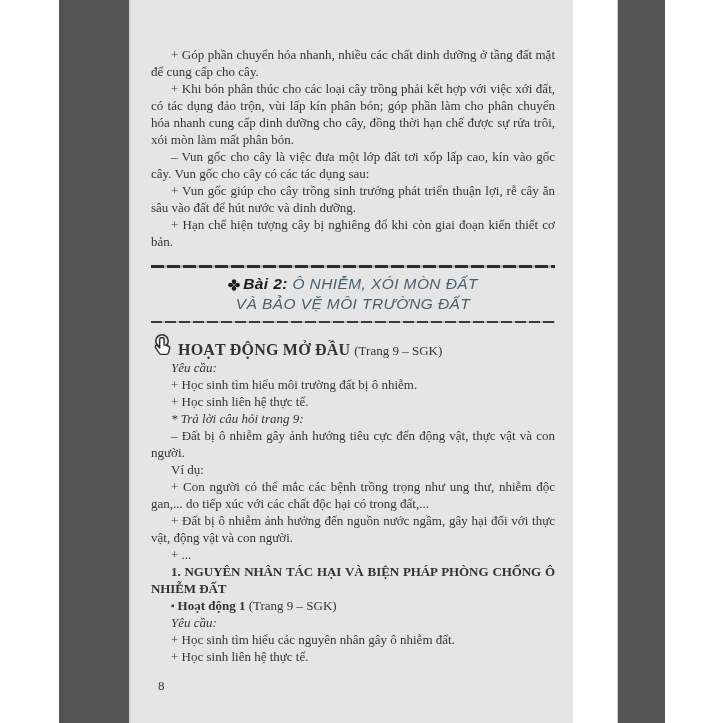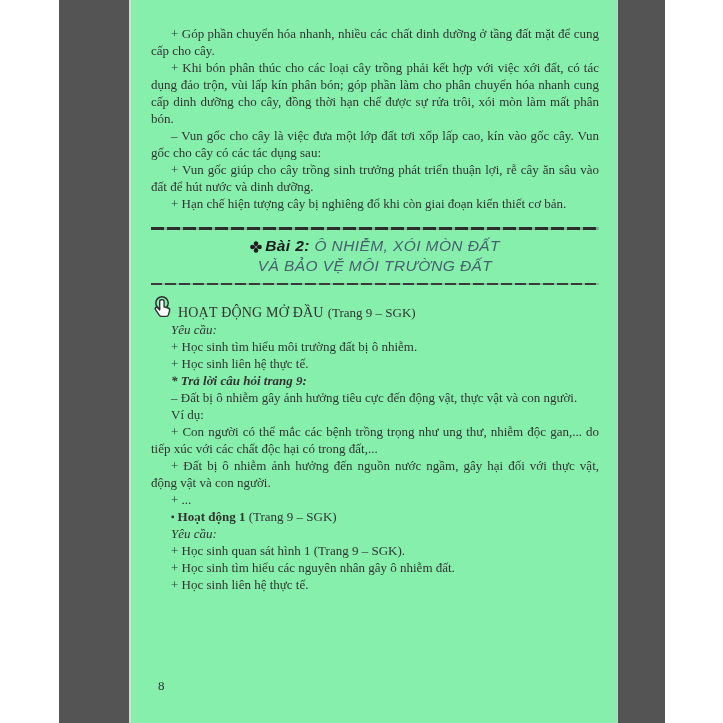--- a/index.html
+++ b/index.html
@@ -5,45 +5,45 @@
   html,body{margin:0;padding:0;}
   body{
     width:723px;height:723px;position:relative;background:#ffffff;overflow:hidden;
     font-family:"Liberation Serif","DejaVu Serif",serif;
     color:#333333;
   }
   .scan-band{position:absolute;top:0;height:723px;background:#545454;}
   .scan-band.left{left:59px;width:70px;border-right:2px solid #d9d9d9;}
   .scan-band.right{left:617px;width:47px;border-left:1px solid #cfcfcf;}
   .page{
-    position:absolute;left:131px;top:0;width:486px;height:723px;background:#86efac;
-    box-sizing:border-box;padding:25px 18px 0 20px;
+    position:absolute;left:131px;top:0;width:442px;height:723px;background:#e5e5e5;
+    box-sizing:border-box;padding:46px 18px 0 20px;
   }
   .page p{margin:0;font-size:13px;line-height:17px;text-align:justify;text-indent:20px;}
   .para{margin-bottom:1px;}
   .list-line{margin-bottom:2px;}
   .italic-label{font-style:italic;text-indent:24px;}
-  .answer-heading{font-weight:bold;font-style:italic;}
+  .answer-heading{font-weight:normal;font-style:italic;}
   
   .lesson-box{margin-top:15px;}
   .rule-thick{height:3px;background:repeating-linear-gradient(90deg,#2d2d2d 0 13px,rgba(45,45,45,.25) 13px 16px);}
   .rule-thin{height:2px;background:repeating-linear-gradient(90deg,#3a3a3a 0 11px,rgba(58,58,58,.22) 11px 14px);}
   .lesson-title{
     text-align:center;padding:6px 0 7px 0;
     font-family:"Liberation Sans","DejaVu Sans",sans-serif;
     font-size:15.5px;line-height:20px;letter-spacing:.4px;
     color:#47616f;
     font-style:italic;
   }
   .lesson-label{font-weight:bold;color:#1d1d1d;}
   .florette{vertical-align:-2px;margin-right:3px;}
   
   .activity-open{margin-top:8px;display:flex;align-items:flex-end;}
   .tap-icon{flex:0 0 auto;margin-right:3px;position:relative;top:2px;}
-  .activity-open-title{font-weight:normal;font-size:14px;letter-spacing:.2px;}
+  .activity-open-title{font-weight:bold;font-size:16px;letter-spacing:.2px;}
   .activity-ref{font-weight:normal;font-size:13px;}
   .section-heading{
     font-weight:bold;font-size:13.2px;line-height:18px;margin-top:4px;
     text-indent:0;letter-spacing:-0.1px;
   }
   .activity-sub{margin-top:2px;font-size:13.5px;}
   .activity-sub .bullet{font-size:10px;vertical-align:1px;margin-right:3px;}
   .activity-sub .sub-title{font-weight:bold;}
   .page-number{position:absolute;left:27px;top:678px;font-size:13px;color:#333;}
   .mt2{margin-top:2px;}
@@ -92,22 +92,22 @@
   <p class="italic-label mt2">Yêu cầu:</p>
   <p class="list-line">+ Học sinh tìm hiểu môi trường đất bị ô nhiễm.</p>
   <p class="list-line">+ Học sinh liên hệ thực tế.</p>
   <p class="answer-heading mt2">* Trả lời câu hỏi trang 9:</p>
   <p class="list-line mt2">– Đất bị ô nhiễm gây ảnh hưởng tiêu cực đến động vật, thực vật và con người.</p>
   <p class="list-line">Ví dụ:</p>
   <p class="para">+ Con người có thể mắc các bệnh trồng trọng như ung thư, nhiễm độc gan,... do tiếp xúc với các chất độc hại có trong đất,...</p>
   <p class="para">+ Đất bị ô nhiễm ảnh hưởng đến nguồn nước ngầm, gây hại đối với thực vật, động vật và con người.</p>
   <p class="list-line">+ ...</p>
 
+  <p class="section-heading">1. NGUYÊN NHÂN TÁC HẠI VÀ BIỆN PHÁP PHÒNG CHỐNG Ô NHIỄM ĐẤT</p>
 
   <p class="activity-sub"><span class="bullet">▪</span><span class="sub-title">Hoạt động 1</span> <span>(Trang 9 – SGK)</span></p>
 
   <p class="italic-label mt2">Yêu cầu:</p>
-  <p class="list-line">+ Học sinh quan sát hình 1 (Trang 9 – SGK).</p>
   <p class="list-line">+ Học sinh tìm hiểu các nguyên nhân gây ô nhiễm đất.</p>
   <p class="list-line">+ Học sinh liên hệ thực tế.</p>
 
   <div class="page-number">8</div>
 </div>
 
 </body></html>

